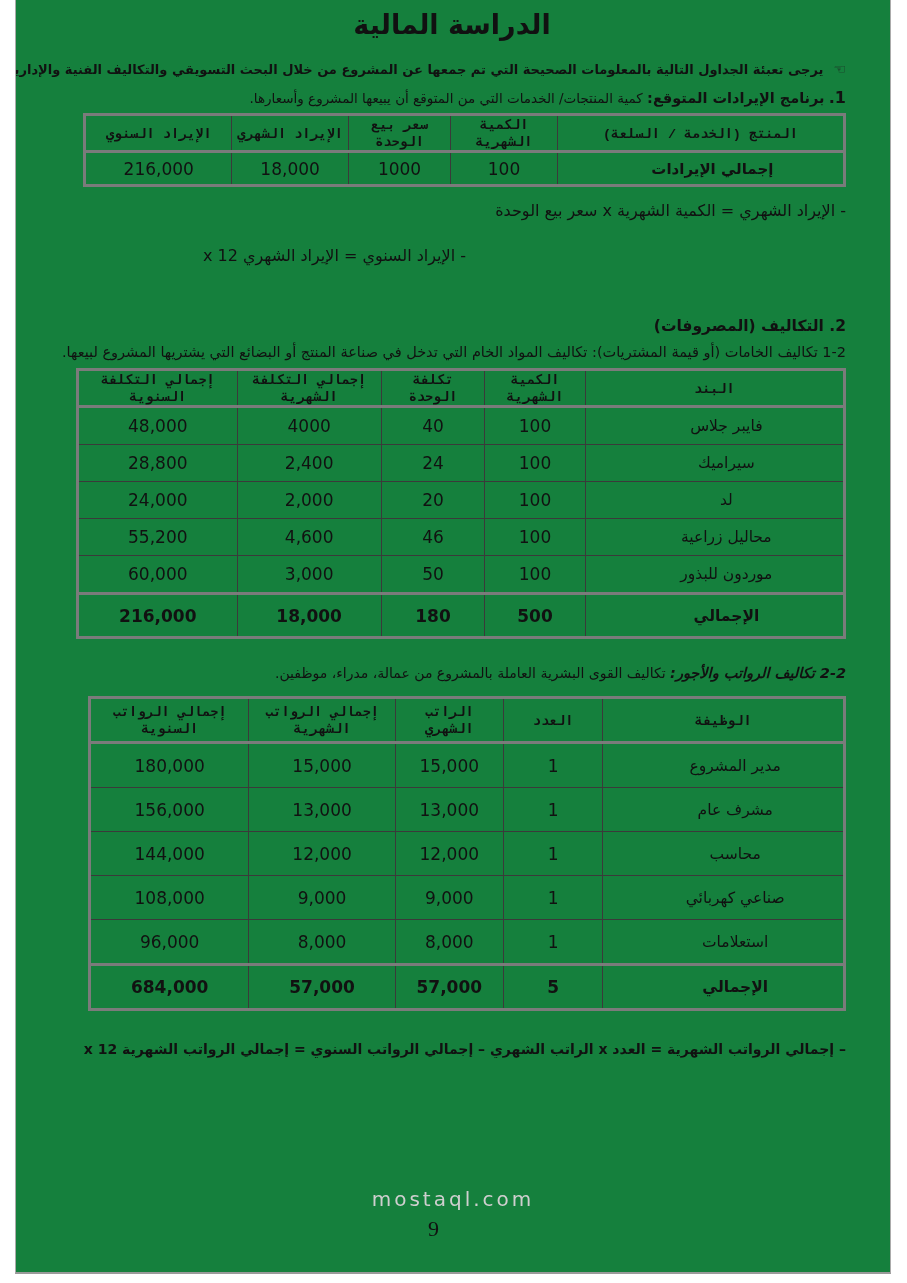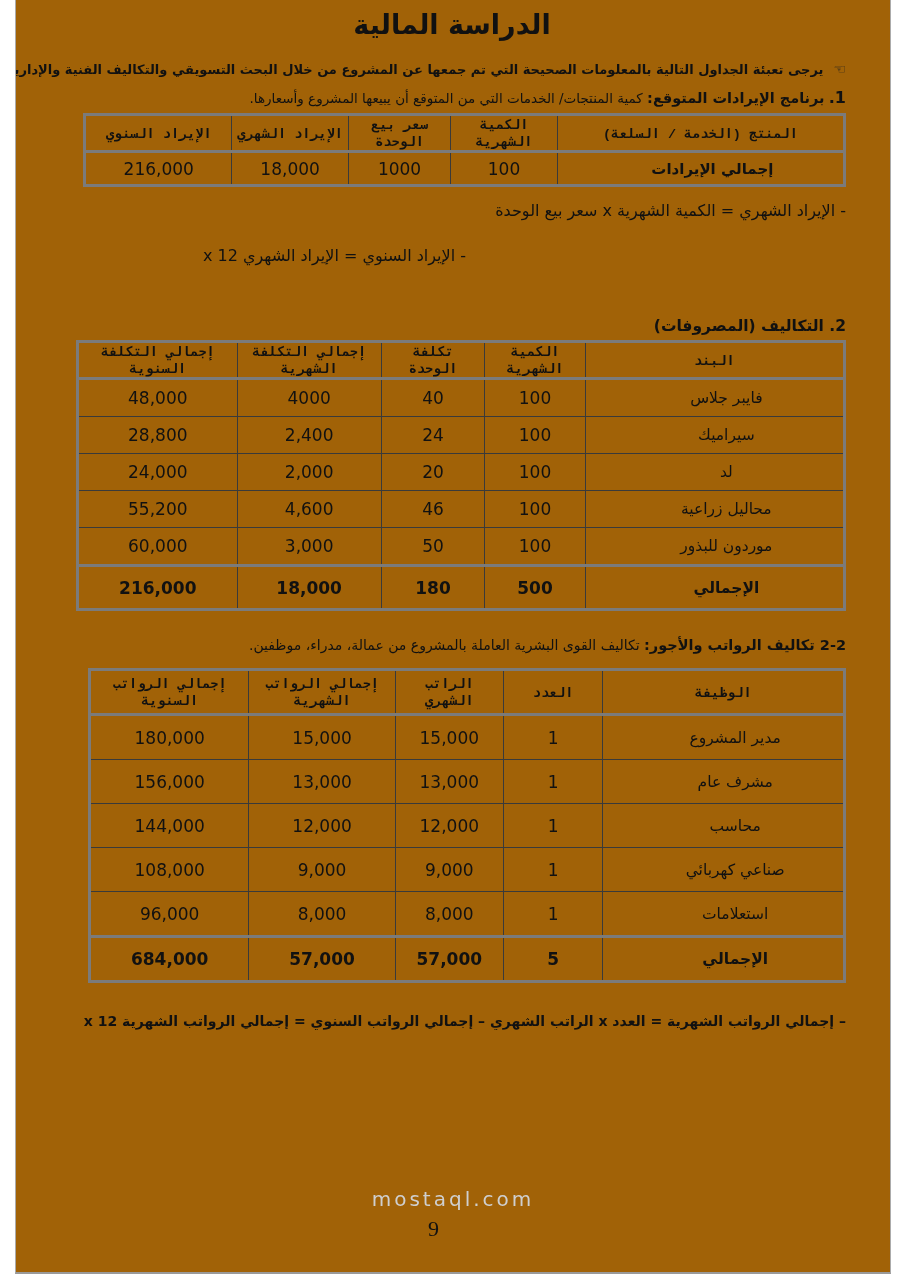--- a/index.html
+++ b/index.html
@@ -5,21 +5,21 @@
   html,body{margin:0;padding:0;background:#ffffff;}
   body{
     width:907px;height:1283px;position:relative;
     font-family:"DejaVu Sans", sans-serif;color:#111;
     direction:rtl;
   }
   .sheet{
     position:relative;box-sizing:border-box;
     margin:0 16px 0 15px;height:1274px;
     border-left:1px solid #ababab;border-right:1px solid #ababab;border-bottom:2px solid #9a9a9a;
-    padding:4px 44px 0 42px;background:#a16207;overflow:hidden;
+    padding:4px 44px 0 42px;background:#15803d;overflow:hidden;
   }
   .title{
     text-align:center;font-size:27px;font-weight:bold;margin:2px 0 0 0;line-height:38px;
   }
   .intro-line{
     margin-top:13px;font-size:13px;font-weight:bold;line-height:25px;white-space:nowrap;
   }
   .hand{font-size:14px;font-weight:normal;margin-left:10px;color:#222;}
   .bullet-line{margin-top:17px;font-size:16px;font-weight:bold;line-height:24px;}
   .bullet{font-size:13px;margin-left:12px;vertical-align:1px;}
@@ -53,21 +53,21 @@
   .note-2{margin-top:19px;padding-left:0;padding-right:0;margin-left:145px;text-align:left;}
 
   .section-heading{margin:46px 0 0 0;font-size:15.5px;font-weight:bold;line-height:22px;}
   .materials-intro{margin:3px 0 0 0;font-size:14.5px;line-height:25px;text-align:justify;}
   #materials-table{width:770px;margin-top:3px;}
   #materials-table th{height:32px;}
   #materials-table td{height:36px;}
   #materials-table tr.total-row td{height:41px;}
 
   .salaries-intro{margin-top:22px;font-size:14px;line-height:24px;}
-  .salaries-intro b{font-size:14.5px;}
+  .salaries-intro b{font-size:14.5px;font-style:italic;}
   #salaries-table{width:758px;margin-top:11px;}
   #salaries-table th{height:42px;}
   #salaries-table td{height:43px;}
   #salaries-table tr.total-row td{height:42px;}
 
   .formula-note{margin-top:26px;font-size:14px;font-weight:bold;line-height:24px;}
 
   .watermark{
     position:absolute;left:0;right:0;top:1188px;text-align:center;pointer-events:none;
   }
@@ -122,20 +122,21 @@
           <td class="num-cell">216,000</td>
         </tr>
       </tbody>
     </table>
 
   <p class="note note-1">- الإيراد الشهري = الكمية الشهرية x سعر بيع الوحدة</p>
   <p class="note note-2">- الإيراد السنوي = الإيراد الشهري x 12</p>
 
   <h2 class="section-heading">2. التكاليف (المصروفات)</h2>
 
+  <p class="materials-intro">1-2 تكاليف الخامات (أو قيمة المشتريات): تكاليف المواد الخام التي تدخل في صناعة المنتج أو البضائع التي يشتريها المشروع لبيعها.</p>
 
   <table class="doc-table" id="materials-table">
     <colgroup>
       <col style="width:33.8%">
         <col style="width:13.1%">
         <col style="width:13.5%">
         <col style="width:18.8%">
         <col style="width:20.8%">
     </colgroup>
   <thead>

